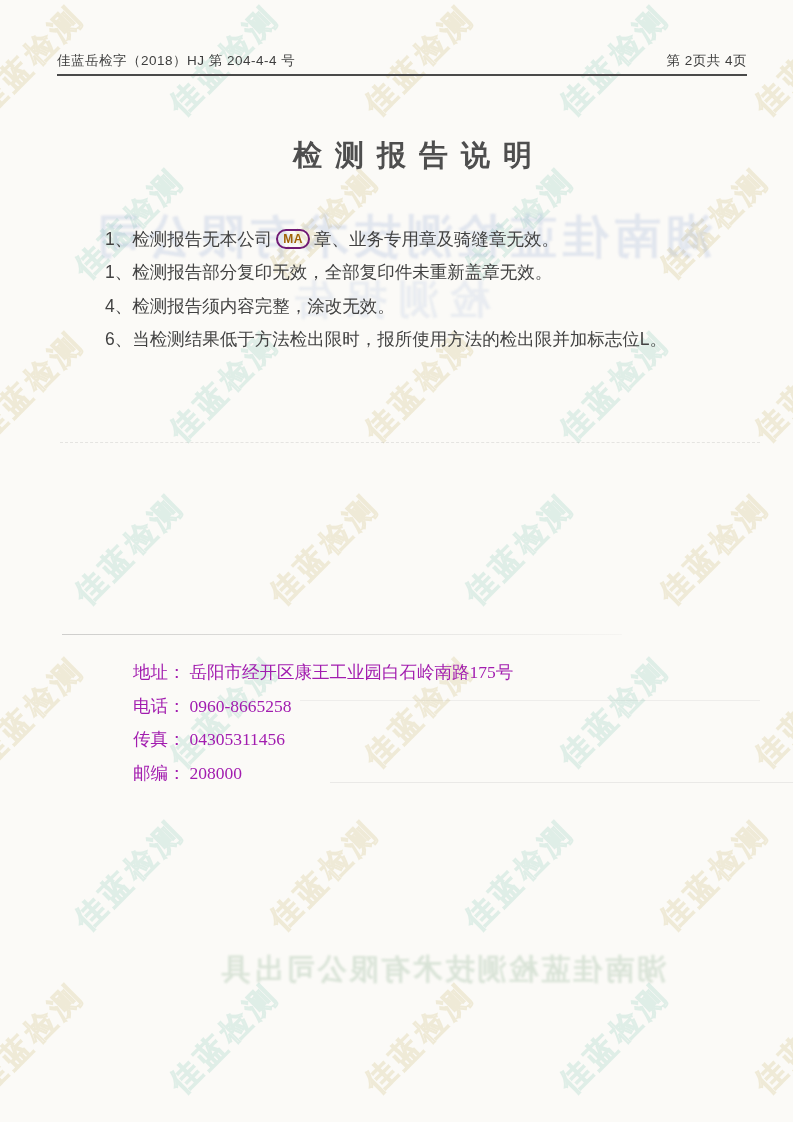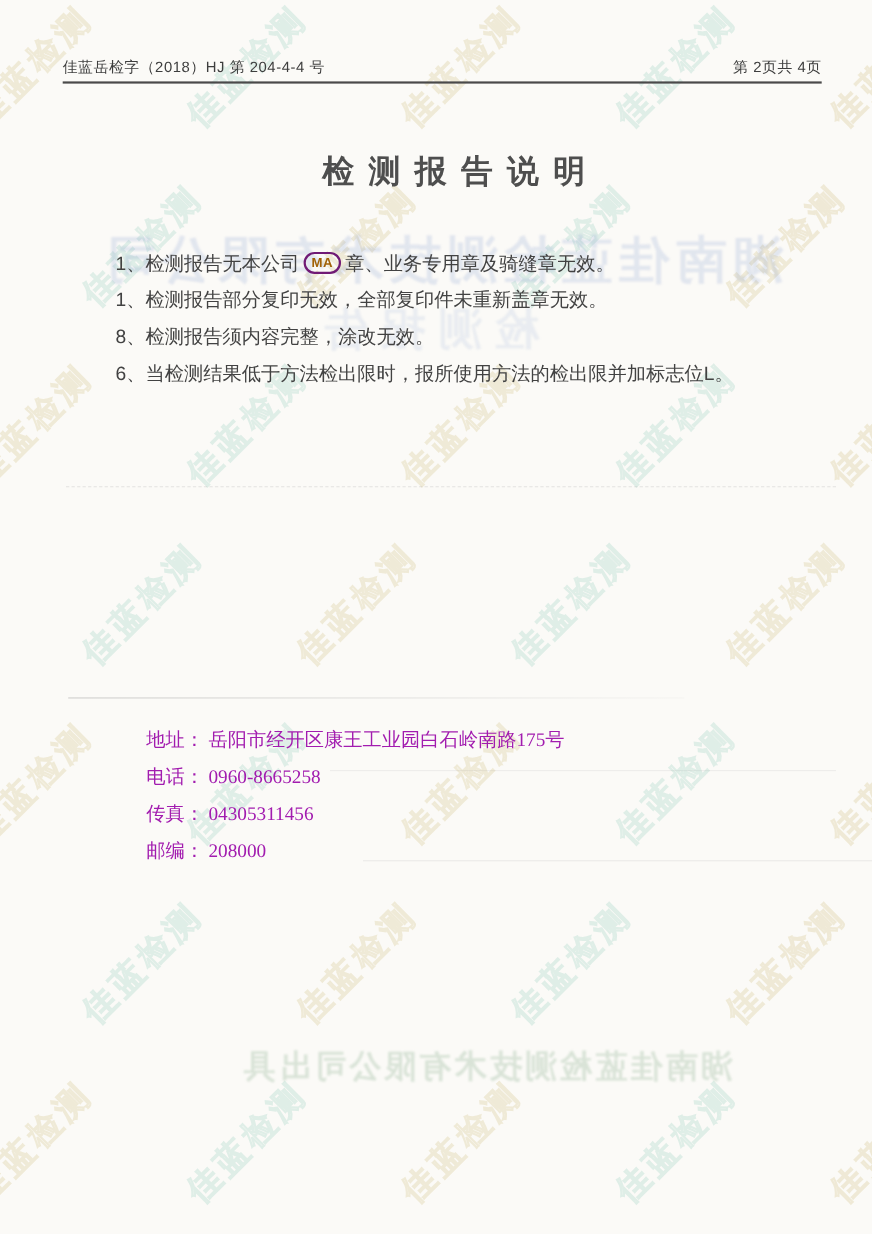--- a/index.html
+++ b/index.html
@@ -143,21 +143,21 @@
     <span>佳蓝岳检字（2018）HJ 第 204-4-4 号</span>
     <span>第 2页共 4页</span>
   </div>
   <div class="header-rule"></div>
 
   <h1 class="page-title">检测报告说明</h1>
 
   <div class="notes">
     <p><span>1、检测报告无本公司</span><span class="cma-badge">MA</span><span>章、业务专用章及骑缝章无效。</span></p>
     <p>1、检测报告部分复印无效，全部复印件未重新盖章无效。</p>
-    <p>8、检测报告须内容完整，涂改无效。</p>
+    <p>4、检测报告须内容完整，涂改无效。</p>
     <p>6、当检测结果低于方法检出限时，报所使用方法的检出限并加标志位L。</p>
   </div>
 
   <div class="contact">
     <div class="row"><span class="label">地址：</span><span>岳阳市经开区康王工业园白石岭南路175号</span></div>
     <div class="row"><span class="label">电话：</span><span>0960-8665258</span></div>
     <div class="row"><span class="label">传真：</span><span>04305311456</span></div>
     <div class="row"><span class="label">邮编：</span><span>208000</span></div>
   </div>
 

